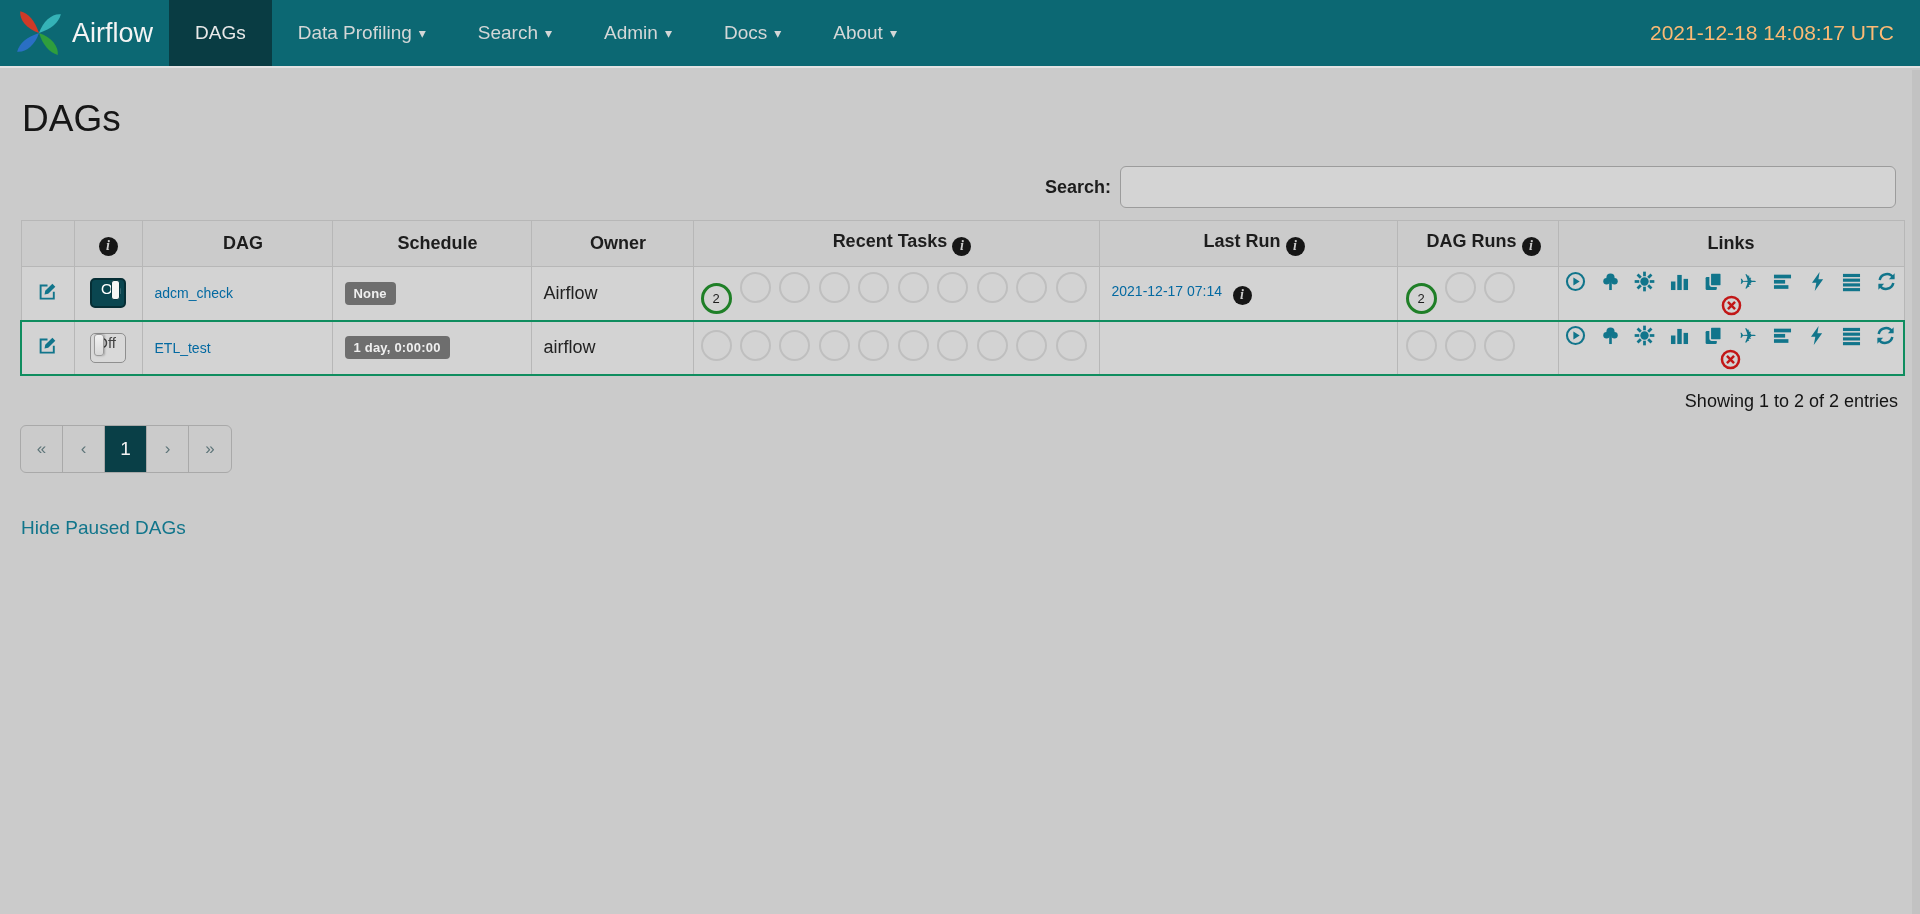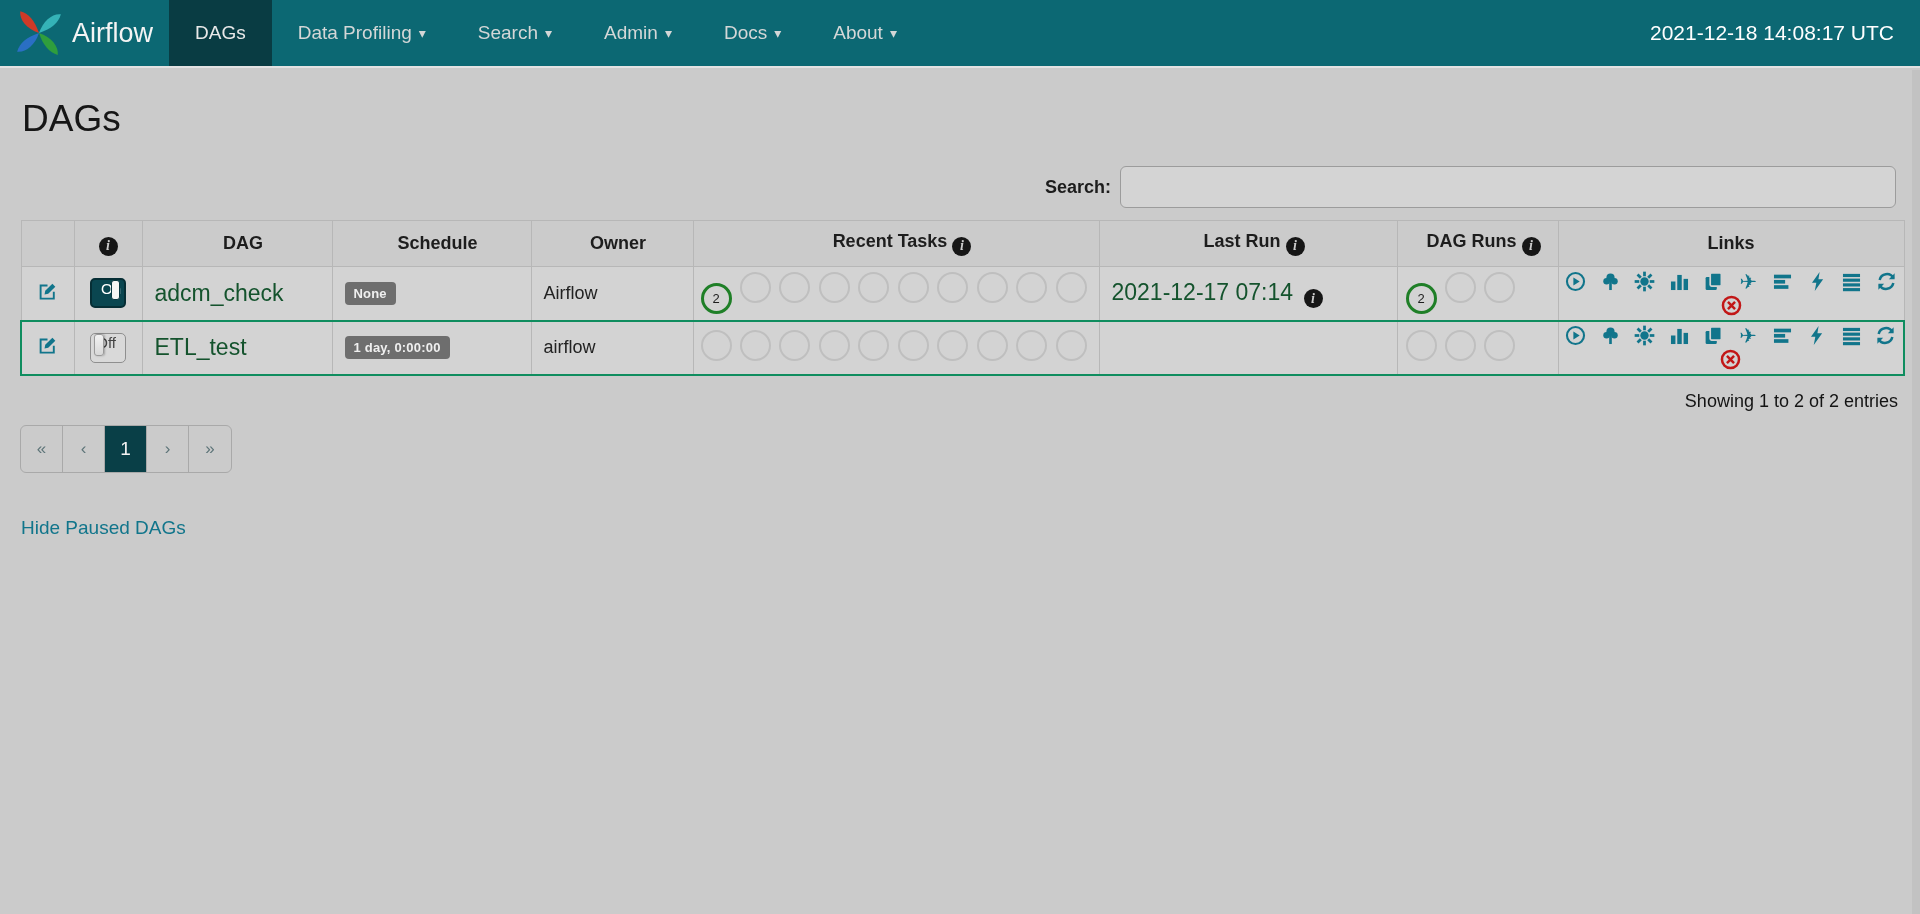--- a/index.html
+++ b/index.html
@@ -22,21 +22,21 @@
   .brand { display:flex; align-items:center; padding:0 16px 0 14px; cursor:pointer; }
   .brand svg { width:50px; height:50px; margin-right:8px; }
   .brand-name { color:#f4f4f4; font-size:27px; }
   .nav-item {
     display:flex; align-items:center; gap:7px;
     padding:0 26px; color:#d4d7d7; font-size:19px; cursor:pointer;
   }
   .nav-item.active { background:#093c43; color:#e9e9e9; }
   .caret { font-size:14px; color:#d4d7d7; }
   .clock { margin-left:auto; display:flex; align-items:center; padding-right:26px;
-           color:#ffffff; font-size:21px; }
+           color:#fdba74; font-size:21px; }
 
   
   .page-title { font-size:37px; font-weight:500; margin:30px 0 0 22px; color:#161616; }
 
   .search-row { display:flex; justify-content:flex-end; align-items:center;
                 margin:26px 24px 12px 0; }
   .search-row label { font-weight:bold; font-size:18px; margin-right:9px; }
   .search-input {
     width:776px; height:42px; background:#d4d4d4;
     border:1px solid #9c9c9c; border-radius:6px; font-size:18px; padding:0 10px;
@@ -59,21 +59,21 @@
   .c-recent { width:406px; }
   .c-lastrun{ width:298px; }
   .c-dagruns{ width:161px; }
   .c-links  { width:346px; }
 
   tr.highlighted td { border-top:2px solid #0f8d5f; border-bottom:2px solid #0f8d5f; }
   tr.highlighted td:first-child { border-left:2px solid #0f8d5f; }
   tr.highlighted td:last-child  { border-right:2px solid #0f8d5f; }
 
   td.c-edit { text-align:center; }
-  td.c-dag a, td.c-lastrun a { color:#14532d; font-size:23px; text-decoration:none; cursor:pointer; }
+  td.c-dag a, td.c-lastrun a { color:#0369a1; font-size:14px; text-decoration:none; cursor:pointer; }
   td.c-dag { padding-left:12px; }
   td.c-owner { padding-left:12px; font-size:18px; color:#222; }
   td.c-sched { padding-left:12px; }
   td.c-lastrun { padding-left:12px; }
   td.c-recent { padding-left:5px; }
   td.c-dagruns { padding-left:6px; }
   td.c-links { text-align:center; }
 
   .badge {
     display:inline-block; background:#6e6e6e; color:#efefef;

